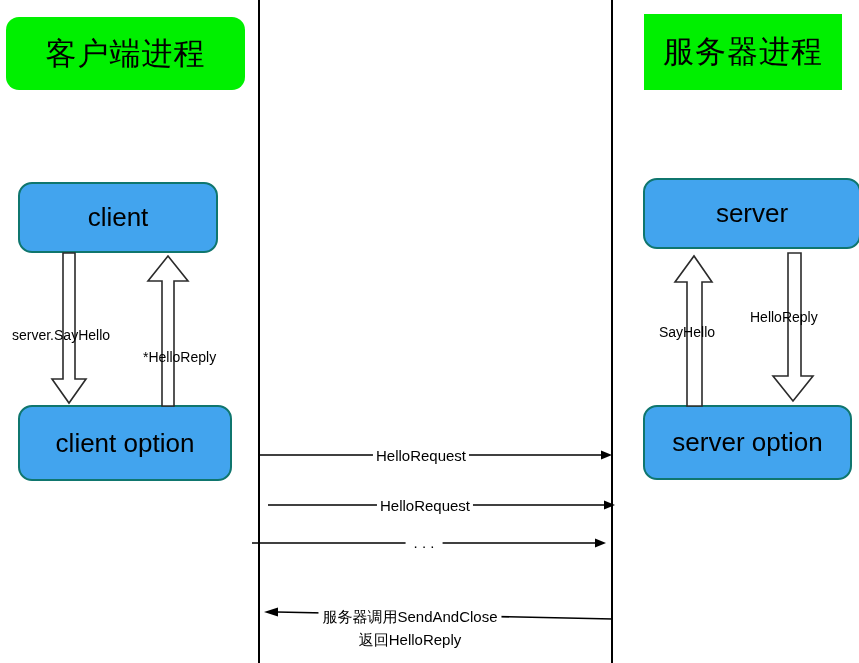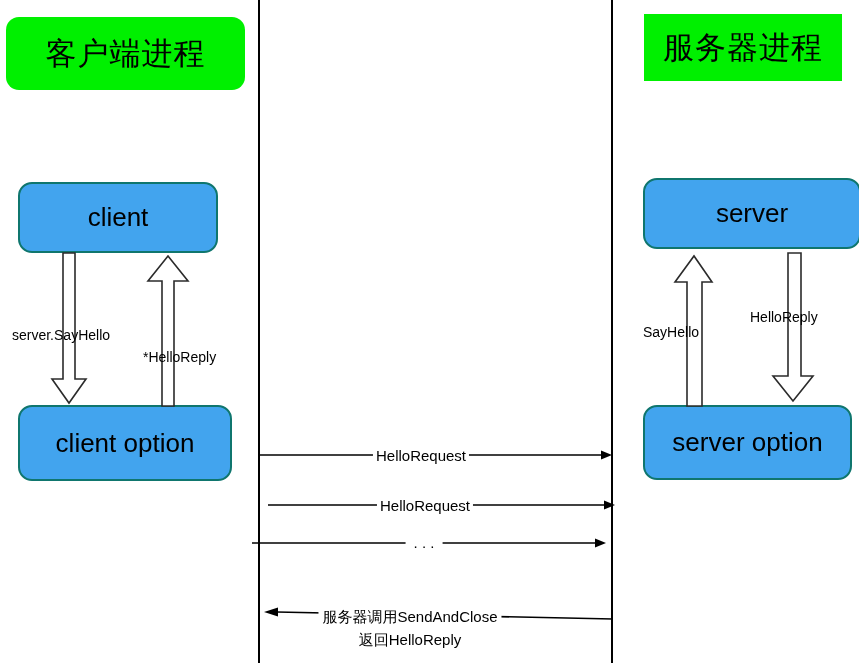--- a/index.html
+++ b/index.html
@@ -77,21 +77,21 @@
 <body>
 
 <div class="canvas">
 
   <div class="vline" style="left:258px;"></div>
   <div class="vline" style="left:611px;"></div>
 
   <div class="process-box" style="left:6px; top:17px; width:239px; height:73px;border-radius:13px;">
     <span>客户端进程</span>
   </div>
-  <div class="process-box" style="left:644px; top:14px; width:198px; height:67px;">
+  <div class="process-box" style="left:644px; top:14px; width:198px; height:76px;">
     <span>服务器进程</span>
   </div>
 
   <div class="node-box" style="left:18px; top:182px; width:200px; height:71px;">
     <span>client</span>
   </div>
   <div class="node-box" style="left:18px; top:405px; width:214px; height:76px;">
     <span>client option</span>
   </div>
   <div class="node-box" style="left:643px; top:178px; width:218px; height:71px;">
@@ -119,21 +119,21 @@
 
     <line class="msg-line" x1="252" y1="543" x2="596" y2="543"></line>
     <polygon class="msg-head" points="606,543 595,538.5 595,547.5"></polygon>
 
     <line class="msg-line" x1="277" y1="612" x2="613" y2="619"></line>
     <polygon class="msg-head" points="264,612 278,607.5 278,616.5"></polygon>
   </svg>
 
   <div class="edge-label" style="left:12px; top:327px;">server.SayHello</div>
   <div class="edge-label" style="left:143px; top:349px;">*HelloReply</div>
-  <div class="edge-label" style="left:643px; top:324px;">SayHello</div>
+  <div class="edge-label" style="left:659px; top:324px;">SayHello</div>
   <div class="edge-label" style="left:750px; top:309px;">HelloReply</div>
 
   <div class="edge-label on-line" style="left:421px; top:455px;">HelloRequest</div>
   <div class="edge-label on-line" style="left:425px; top:505px;">HelloRequest</div>
   <div class="edge-label on-line" style="left:424px; top:542px; padding:0 8px;">. . .</div>
 
   <div class="edge-label two-line" style="left:410px; top:614px;">
     <div>服务器调用SendAndClose</div>
     <div>返回HelloReply</div>
   </div>

